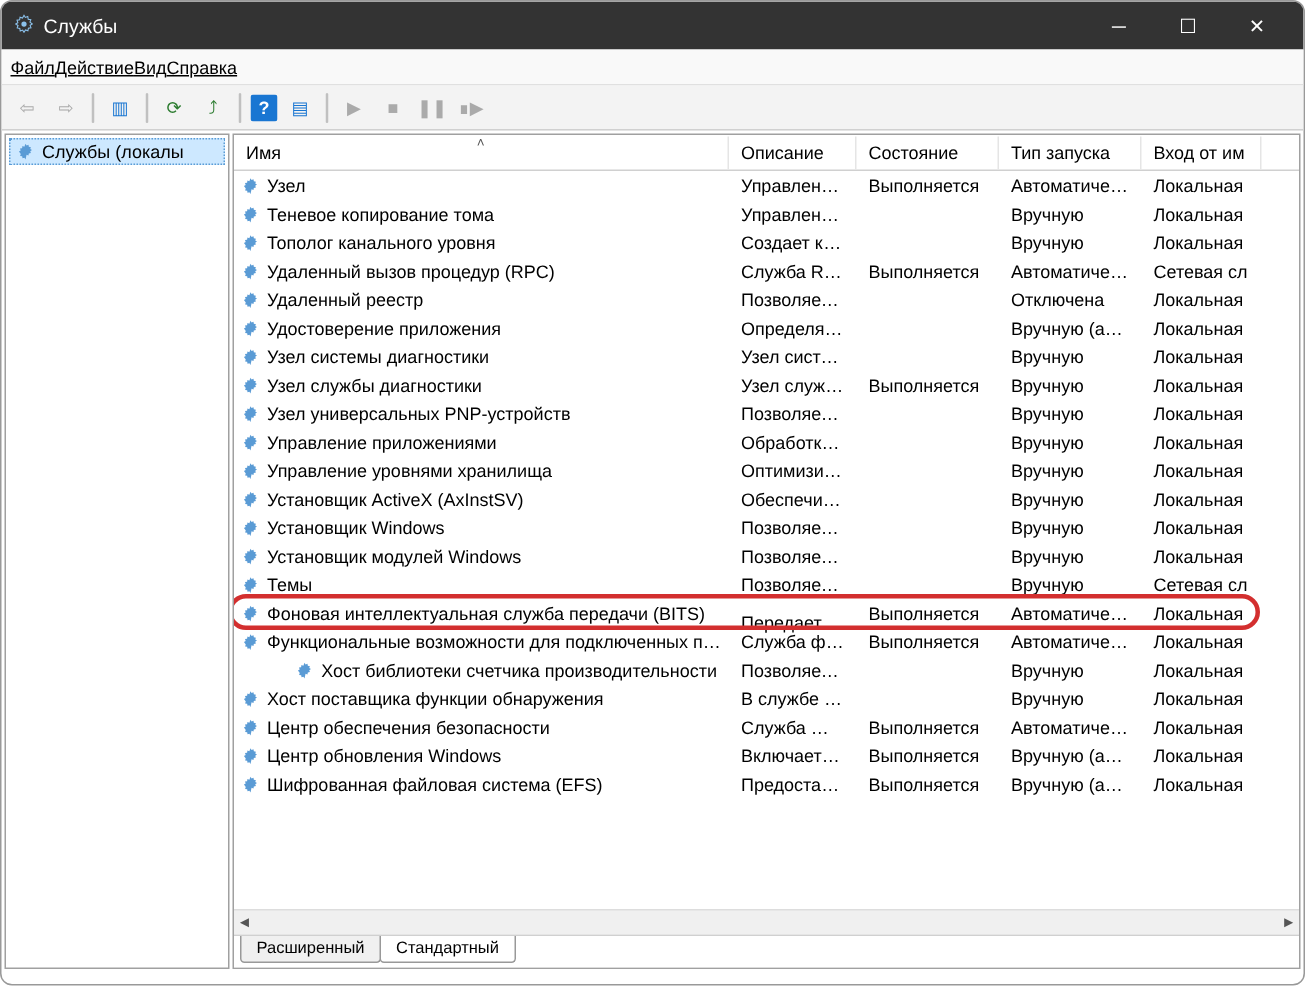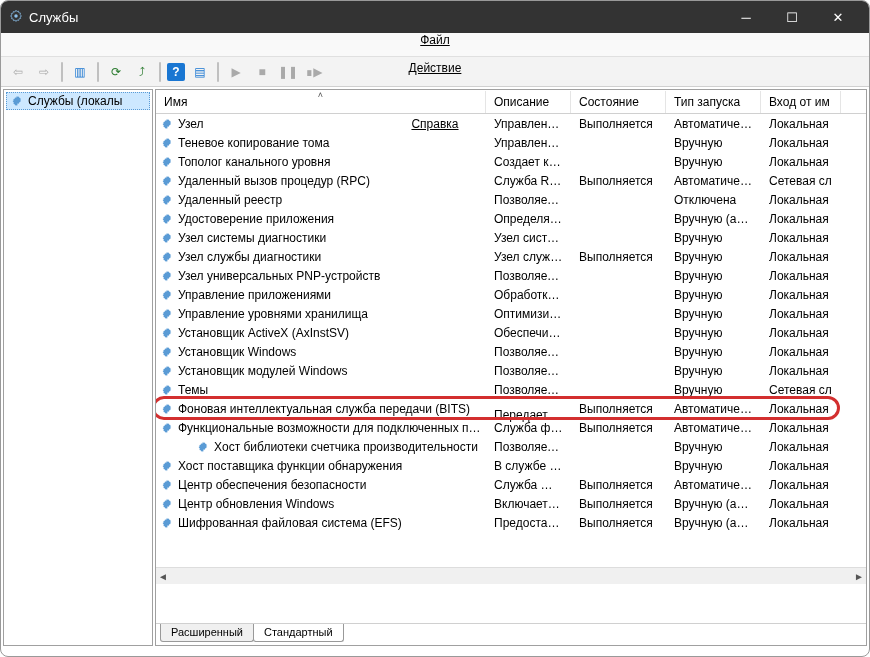--- a/index.html
+++ b/index.html
@@ -28,24 +28,22 @@
   .titlebar .winbtn {
     width: 46px; height: 32px;
     display: flex; align-items: center; justify-content: center;
     color: #fff; font-size: 13px;
   }
   .menubar {
     height: 24px;
     display: flex;
     align-items: center;
     padding: 0 6px;
-    gap: 14px;
     background: #f9f9f9;
     border-bottom: 1px solid #e0e0e0;
-    flex-direction: column;
   }
   .menubar .menuitem {
     font-size: 12px;
   }
   .menubar .menuitem .ul { text-decoration: underline; }
   .toolbar {
     height: 30px;
     background: #f3f3f3;
     border-bottom: 1px solid #d0d0d0;
     display: flex;
@@ -162,21 +160,20 @@
     padding: 0 2px;
   }
   .hscroll .arrow { font-size: 10px; color: #555; }
   .tabs {
     height: 22px;
     display: flex;
     align-items: flex-start;
     padding-left: 4px;
     background: #fff;
     border-top: 1px solid #d0d0d0;
-    margin-top: 39px;
   }
   .tab {
     padding: 2px 10px 3px 10px;
     border: 1px solid #999;
     border-top: none;
     border-bottom-left-radius: 3px;
     border-bottom-right-radius: 3px;
     margin-right: -1px;
     background: #f0f0f0;
     font-size: 11px;

